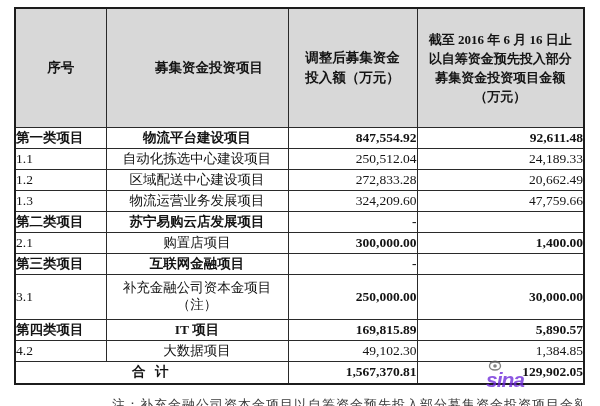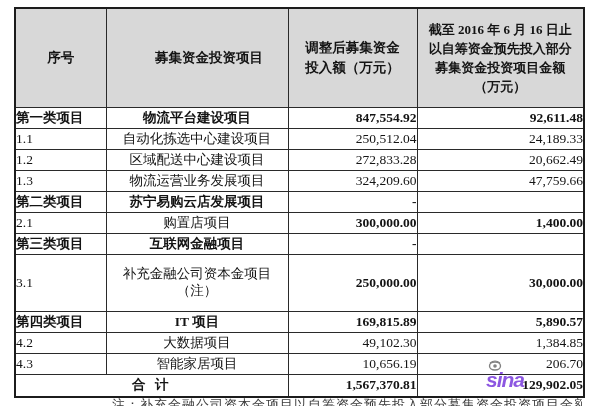--- a/index.html
+++ b/index.html
@@ -28,24 +28,24 @@
     line-height: 1.25;
     vertical-align: middle;
     overflow: hidden;
   }
   .fund-table thead th {
     background: #d8d8d8;
     font-weight: bold;
     text-align: center;
     height: 82px;
   }
-  .fund-table thead th.h-col4 { font-size: 13px; line-height: 19px; padding: 8px 2px; }
+  .fund-table thead th.h-col4 { font-size: 13px; line-height: 19px; padding: 18px 2px; }
   .fund-table thead th.h-col3 { line-height: 20px; margin-top: 32px; }
   .fund-table tbody tr { height: 21px; }
-  .fund-table tbody tr.tall { height: 57px; }
+  .fund-table tbody tr.tall { height: 45px; }
   .fund-table tfoot tr { height: 22px; margin-top: 16px; }
   .cell-no   { text-align: left;  padding-left: 6px; }
   .cell-proj { text-align: center;  padding-left: 7px; }
   .cell-adj  { text-align: right; padding-right: 12px; }
   .cell-pre  { text-align: right; padding-right: 8px; }
   tr.bold td { font-weight: bold; }
   tr.numbold td.cell-adj, tr.numbold td.cell-pre { font-weight: bold; }
   .total-label {
     text-align: center;
     font-weight: bold;
@@ -198,26 +198,20 @@
     </tr>
 
 
     <tr>
       <td class="cell-no">4.2</td>
       <td class="cell-proj">大数据项目</td>
       <td class="cell-adj">49,102.30</td>
       <td class="cell-pre">1,384.85</td>
     </tr>
 
-    <tr>
-      <td class="cell-no">4.3</td>
-      <td class="cell-proj">智能家居项目</td>
-      <td class="cell-adj">10,656.19</td>
-      <td class="cell-pre">206.70</td>
-    </tr>
   </tbody>
     <tfoot>
       <tr>
         <td class="total-label" colspan="2">合 计</td>
         <td class="cell-adj total-num">1,567,370.81</td>
         <td class="cell-pre total-num">129,902.05</td>
       </tr>
     </tfoot>
   </table>
 

